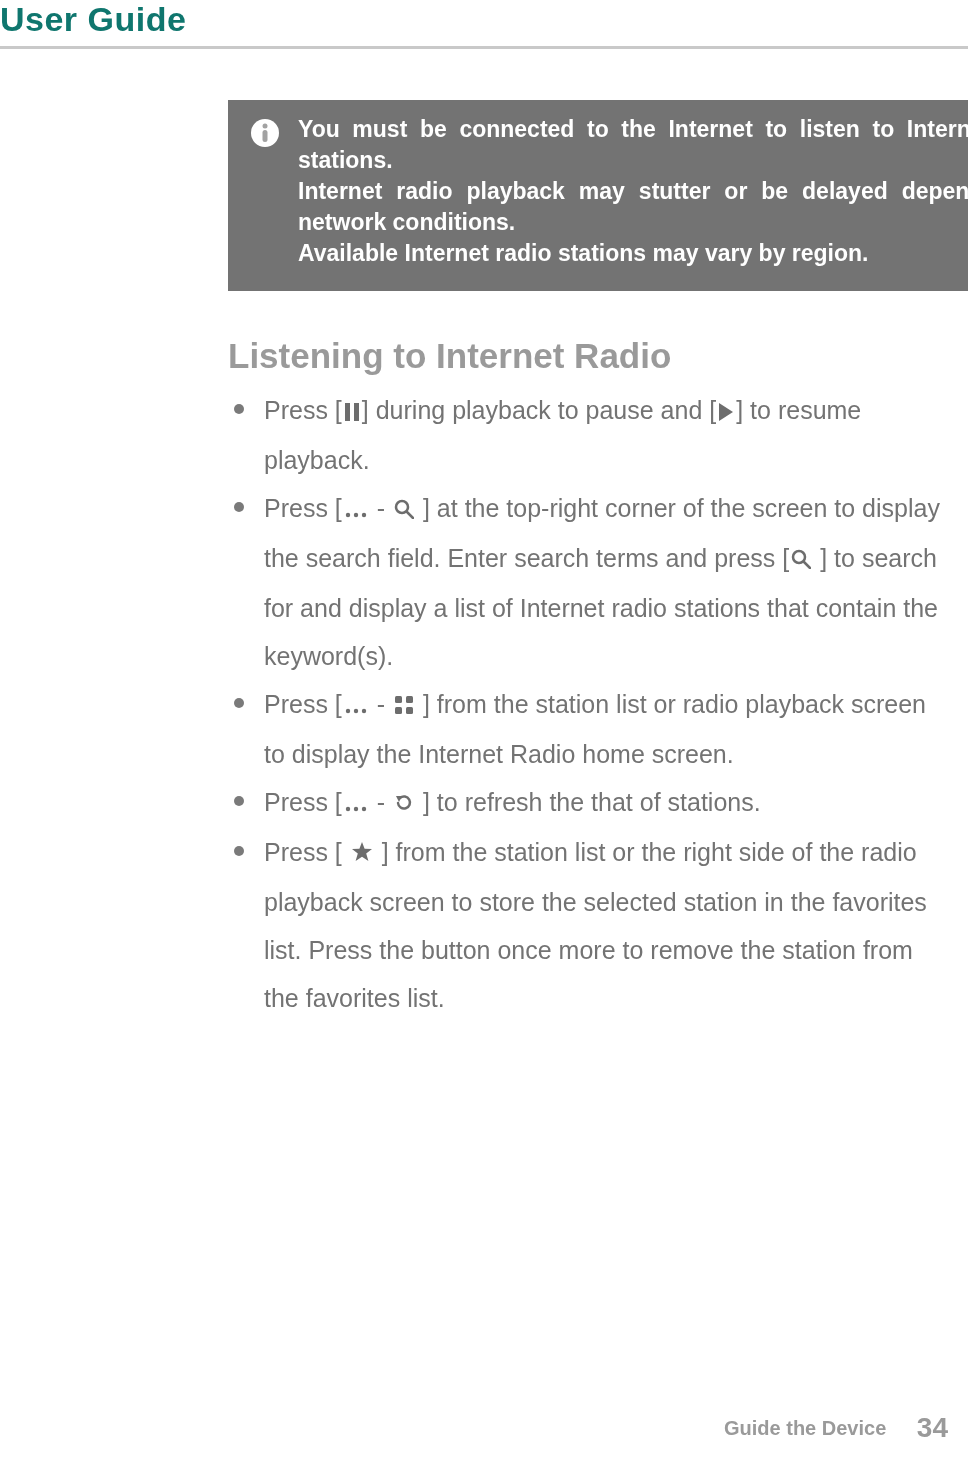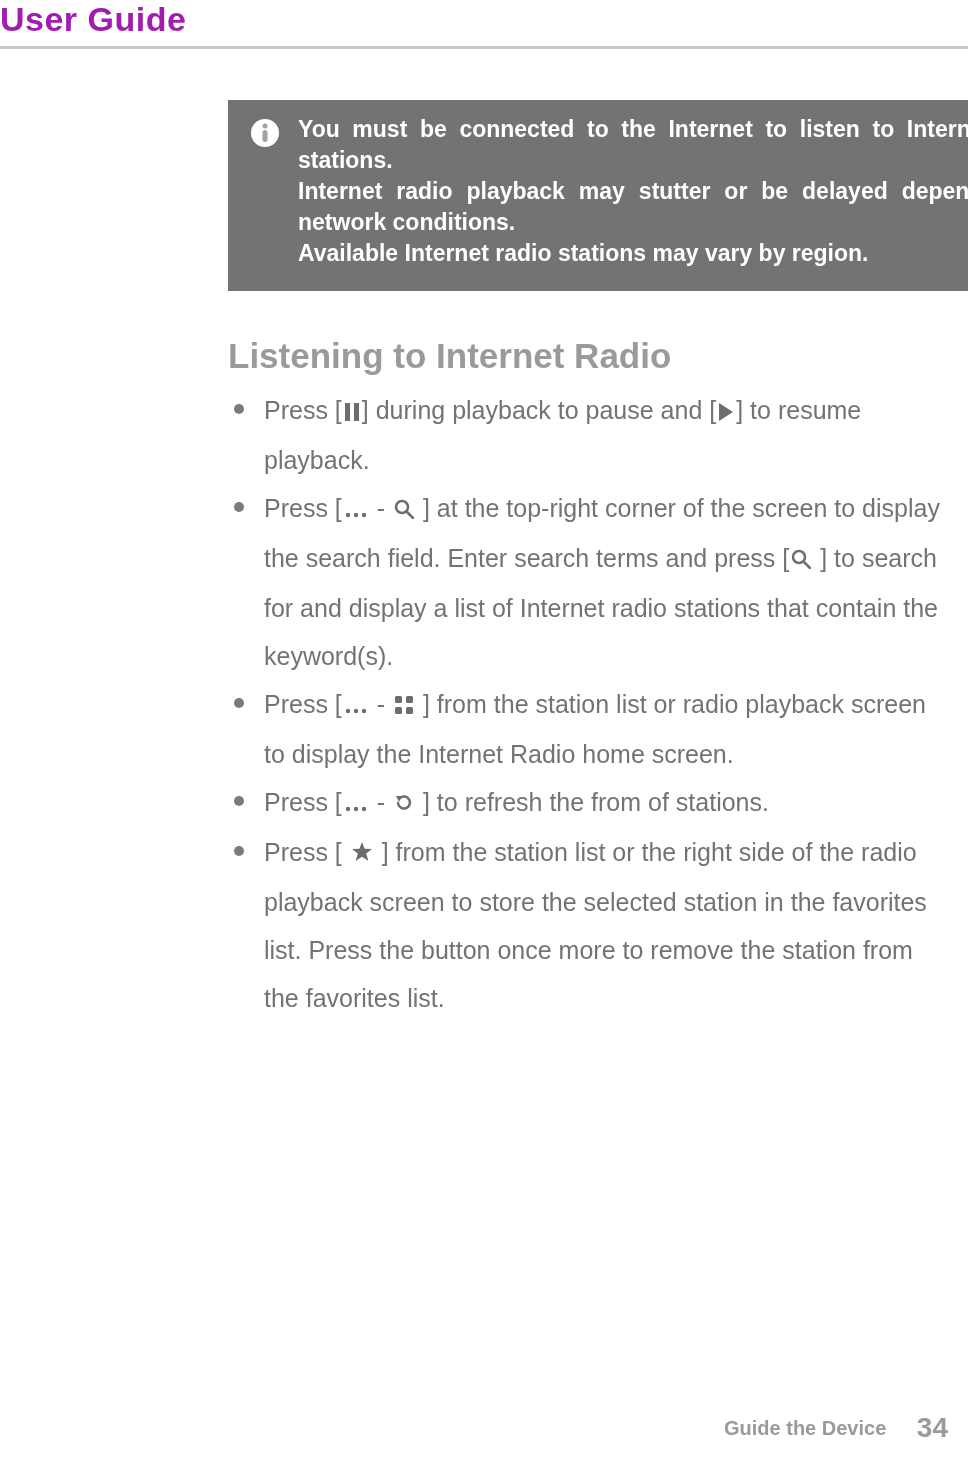--- a/index.html
+++ b/index.html
@@ -11,21 +11,21 @@
     font-family: Helvetica, Arial, sans-serif;
     color: #555;
     position: relative;
   }
   .page-title {
     position: absolute;
     top: 0px;
     left: 0px;
     font-size: 34px;
     font-weight: bold;
-    color: #a21caf;
+    color: #0f766e;
     letter-spacing: 0.5px;
   }
   .hr {
     position: absolute;
     top: 46px;
     left: 0;
     width: 968px;
     border-top: 3px solid #c9c9c9;
   }
   .callout {
@@ -168,21 +168,21 @@
 
   <li>
     <span class="dot"></span>
     <span>Press [</span><span class="inline-icon"><svg width="24" height="8" viewBox="0 0 24 8">
           <circle cx="4" cy="4" r="2.2" fill="#6d6d6d"></circle>
           <circle cx="12" cy="4" r="2.2" fill="#6d6d6d"></circle>
           <circle cx="20" cy="4" r="2.2" fill="#6d6d6d"></circle>
         </svg></span><span> - </span><span class="inline-icon"><svg width="20" height="20" viewBox="0 0 20 20">
           <path d="M 4 10 A 6 6 0 1 0 6 5" fill="none" stroke="#6d6d6d" stroke-width="2.5" stroke-linecap="round"></path>
           <polygon points="2,3 8,3 5,9" fill="#6d6d6d"></polygon>
-        </svg></span><span> ] to refresh the from of stations.</span>
+        </svg></span><span> ] to refresh the that of stations.</span>
   </li>
 
   <li>
     <span class="dot"></span>
     <span>Press [ </span><span class="inline-icon"><svg width="22" height="22" viewBox="0 0 22 22">
           <polygon points="11,1 13.6,7.8 21,8 15.2,12.6 17.4,20 11,15.8 4.6,20 6.8,12.6 1,8 8.4,7.8" fill="#6d6d6d"></polygon>
         </svg></span><span> ] from the station list or the right side of the radio playback screen to store the selected station in the favorites list. Press the button once more to remove the station from the favorites list.</span>
   </li>
 
 </ul>

